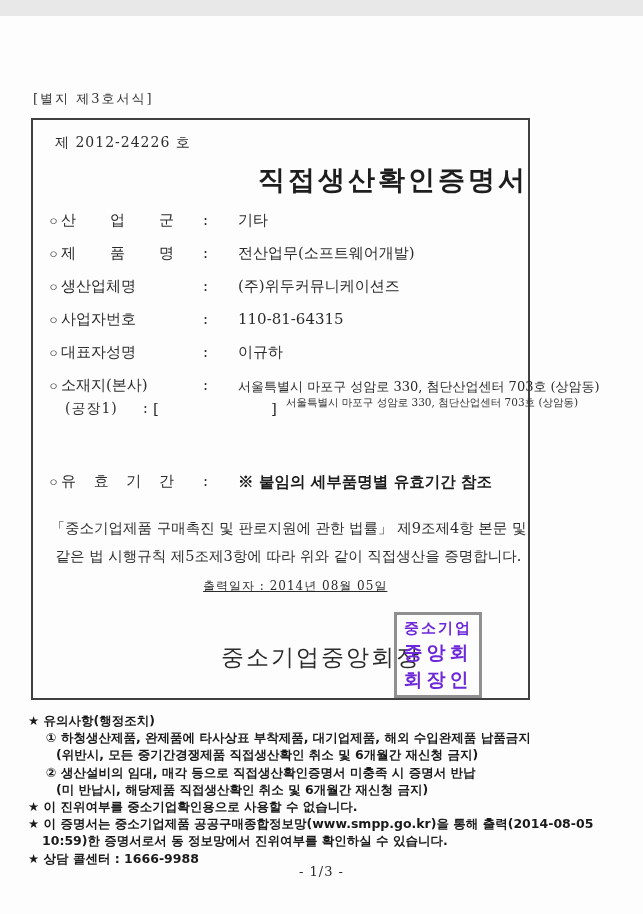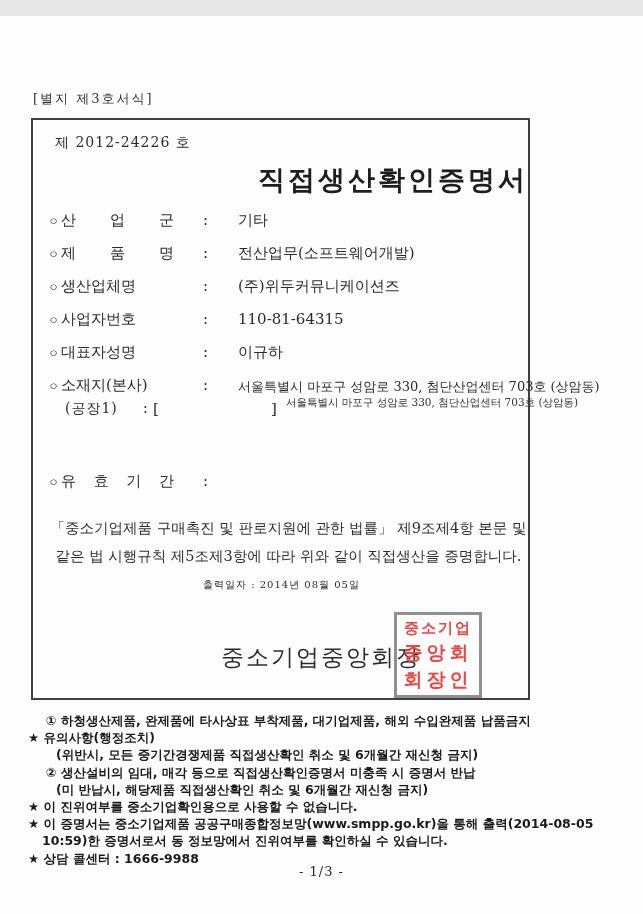--- a/index.html
+++ b/index.html
@@ -41,31 +41,31 @@
   .fact-addr   {
     position:absolute; left:253px; top:1px; width:320px;
     font-size:10.5px; line-height:11.5px; color:#333;
   }
   .validity-row { position:absolute; left:0; top:352px; width:100%; height:24px; }
   .validity-row .f-value { font-weight:bold; font-size:15.5px; color:#1c1c1c; }
   .legal {
     position:absolute; left:0; top:394px; width:100%;
     text-align:center; font-size:14.5px; line-height:28px; color:#2e2e2e;padding-left:16px;
   }
-  .print-date { position:absolute; left:170px; top:458px; font-size:10px; letter-spacing:1px; }
+  .print-date { position:absolute; left:170px; top:458px; font-size:12px; letter-spacing:1px;text-decoration:underline; }
   .issuer {
     position:absolute; left:188px; top:522px;
     font-size:23px; letter-spacing:2px; color:#2b2b2b; white-space:nowrap;
   }
   .seal {
     position:absolute; left:361px; top:492px; width:88px; height:86px;
     border:3px solid #909090; background:transparent; z-index:2;
     display:flex; flex-direction:column; justify-content:center; align-items:center;
     font-family:"DejaVu Sans","Liberation Sans",sans-serif;
-    color:#ef4444; font-weight:bold;
+    color:#6d28d9; font-weight:bold;
   }
   .seal-row1 { font-size:15px; letter-spacing:2px; line-height:22px; }
   .seal-row2 { font-size:19px; letter-spacing:4px; line-height:27px; }
   .seal-row3 { font-size:19px; letter-spacing:4px; line-height:27px; }
   .notices {
     position:absolute; left:28px; top:696px; width:590px;
     font-family:"DejaVu Sans","Liberation Sans",sans-serif;
     font-size:12.5px; font-weight:bold; line-height:17.2px; color:#1a1a1a;
   }
   .n-line { white-space:nowrap; }
@@ -131,42 +131,43 @@
       <span class="fact-colon">:</span>
       <span class="fact-open">[</span>
       <span class="fact-close">]</span>
       <span class="fact-addr">서울특별시 마포구 성암로 330, 첨단산업센터 703호 (상암동)</span>
     </div>
 
     <div class="f-row validity-row">
       <span class="f-bullet">ㅇ</span>
       <span class="f-label">유 효 기 간</span>
       <span class="f-colon">:</span>
+      <span class="f-value">※ 붙임의 세부품명별 유효기간 참조</span>
     </div>
 
     <div class="legal">
       <div>「중소기업제품 구매촉진 및 판로지원에 관한 법률」 제9조제4항 본문 및</div>
       <div>같은 법 시행규칙 제5조제3항에 따라 위와 같이 직접생산을 증명합니다.</div>
     </div>
 
     <div class="print-date">출력일자 : 2014년 08월 05일</div>
 
     <div class="issuer">중소기업중앙회장</div>
 
     <div class="seal">
       <div class="seal-row1">중소기업</div>
       <div class="seal-row2">중앙회</div>
       <div class="seal-row3">회장인</div>
     </div>
 
   </div>
 
   <div class="notices">
+    <div class="n-line">★ 유의사항(행정조치)</div>
     <div class="n-line ind1">① 하청생산제품, 완제품에 타사상표 부착제품, 대기업제품, 해외 수입완제품 납품금지</div>
-    <div class="n-line">★ 유의사항(행정조치)</div>
     <div class="n-line ind2">(위반시, 모든 중기간경쟁제품 직접생산확인 취소 및 6개월간 재신청 금지)</div>
     <div class="n-line ind1">② 생산설비의 임대, 매각 등으로 직접생산확인증명서 미충족 시 증명서 반납</div>
     <div class="n-line ind2">(미 반납시, 해당제품 직접생산확인 취소 및 6개월간 재신청 금지)</div>
     <div class="n-line">★ 이 진위여부를 중소기업확인용으로 사용할 수 없습니다.</div>
     <div class="n-line">★ 이 증명서는 중소기업제품 공공구매종합정보망(www.smpp.go.kr)을 통해 출력(2014-08-05</div>
     <div class="n-line ind3">10:59)한 증명서로서 동 정보망에서 진위여부를 확인하실 수 있습니다.</div>
     <div class="n-line">★ 상담 콜센터 : 1666-9988</div>
   </div>
 
   <div class="page-number">- 1/3 -</div>

